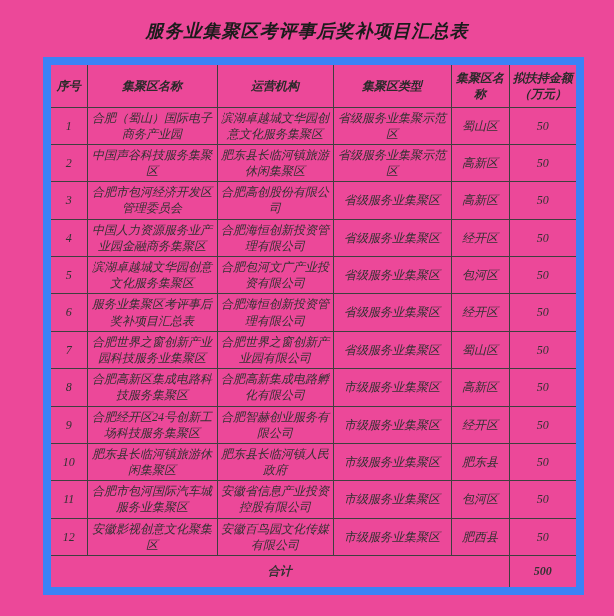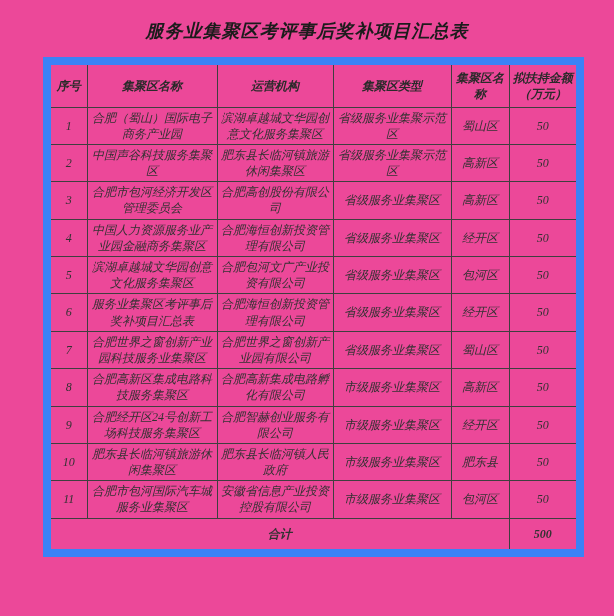--- a/index.html
+++ b/index.html
@@ -166,20 +166,28 @@
           <td class="amount-cell">50</td>
         </tr>
         <tr>
           <td class="amount-cell">11</td>
           <td>合肥市包河国际汽车城服务业集聚区</td>
           <td>安徽省信息产业投资控股有限公司</td>
           <td>市级服务业集聚区</td>
           <td>包河区</td>
           <td class="amount-cell">50</td>
         </tr>
+        <tr>
+          <td class="amount-cell">12</td>
+          <td>安徽影视创意文化聚集区</td>
+          <td>安徽百鸟园文化传媒有限公司</td>
+          <td>市级服务业集聚区</td>
+          <td>肥西县</td>
+          <td class="amount-cell">50</td>
+        </tr>
       </tbody>
     <tfoot>
       <tr>
         <td colspan="5">合计</td>
         <td class="amount-cell">500</td>
       </tr>
     </tfoot>
   </table>
 
 </div>

